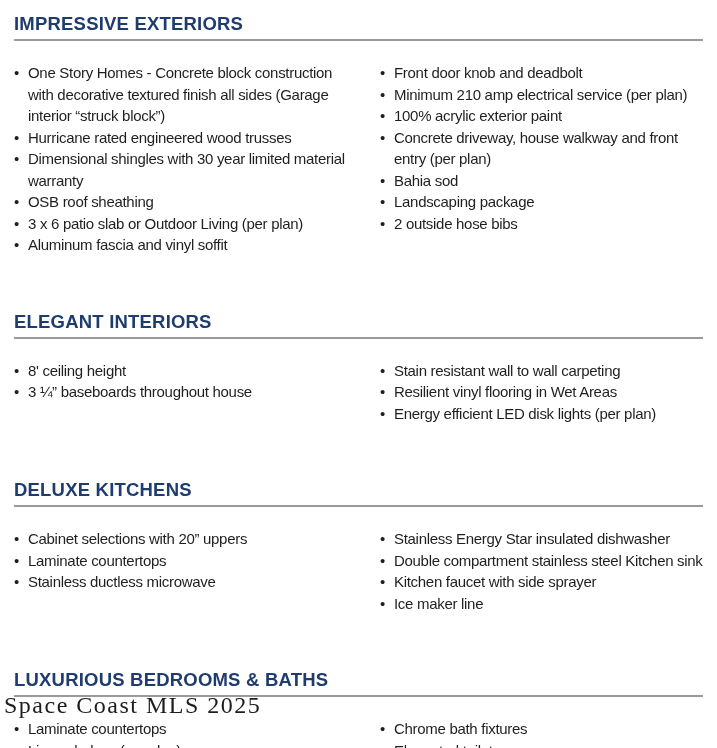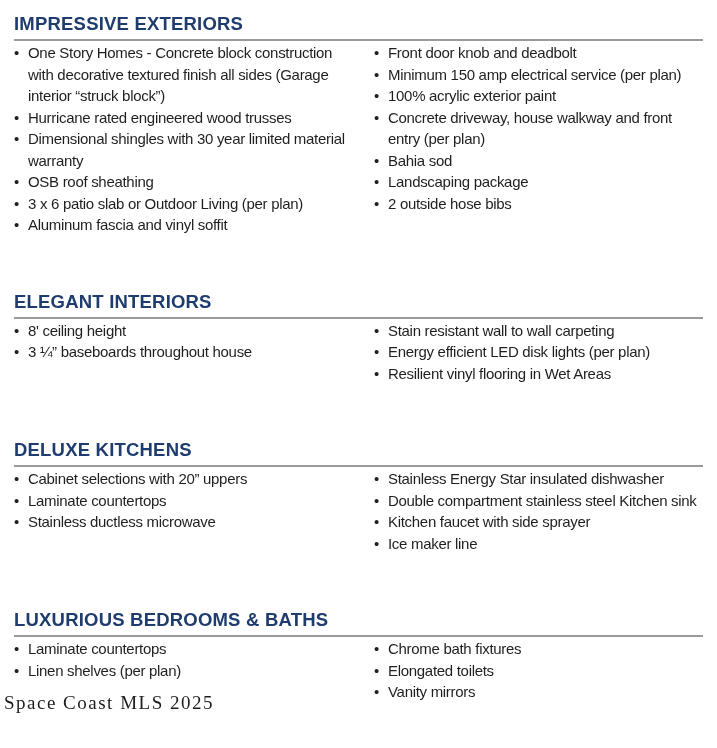--- a/index.html
+++ b/index.html
@@ -27,22 +27,22 @@
     letter-spacing: 0.2px;
   }
   .rule {
     height: 0;
     border-bottom: 2px solid #9a9a9a;
     margin-top: 3px;
   }
   .cols {
     display: grid;
     grid-template-columns: 338px 1fr;
-    column-gap: 22px;
-    margin-top: 1px;
+    column-gap: 28px;
+    margin-top: 21px;
   }
   ul.col {
     margin: 0;
     padding: 0;
     list-style: none;
   }
   li.item {
     position: relative;
     padding-left: 14px;
     font-size: 15px;
@@ -55,21 +55,21 @@
     position: absolute;
     left: 0;
     top: 0;
     color: #1f1f1f;
   }
   .watermark {
     position: absolute;
     left: 4px;
     top: 692px;
     font-family: "Liberation Serif", serif;
-    font-size: 19px;
+    font-size: 24px;
     letter-spacing: 1.5px;
     color: #0a0a0a;
     opacity: 0.92;
     white-space: nowrap;
     pointer-events: none;
   }
 </style>
 </head>
 <body>
 
@@ -82,42 +82,42 @@
       <ul class="col">
           <li class="item">One Story Homes - Concrete block construction with decorative textured finish all sides (Garage interior “struck block”)</li>
           <li class="item">Hurricane rated engineered wood trusses</li>
           <li class="item">Dimensional shingles with 30 year limited material warranty</li>
           <li class="item">OSB roof sheathing</li>
           <li class="item">3 x 6 patio slab or Outdoor Living (per plan)</li>
           <li class="item">Aluminum fascia and vinyl soffit</li>
         </ul>
       <ul class="col">
           <li class="item">Front door knob and deadbolt</li>
-          <li class="item">Minimum 150 amp electrical service (per plan)</li>
+          <li class="item">Minimum 210 amp electrical service (per plan)</li>
           <li class="item">100% acrylic exterior paint</li>
           <li class="item">Concrete driveway, house walkway and front entry (per plan)</li>
           <li class="item">Bahia sod</li>
           <li class="item">Landscaping package</li>
           <li class="item">2 outside hose bibs</li>
         </ul>
     </div>
   </section>
 
   <section class="feature-section">
     <h2 class="section-title">ELEGANT INTERIORS</h2>
     <div class="rule"></div>
     <div class="cols">
       <ul class="col">
           <li class="item">8' ceiling height</li>
           <li class="item">3 ¼” baseboards throughout house</li>
         </ul>
       <ul class="col">
           <li class="item">Stain resistant wall to wall carpeting</li>
+          <li class="item">Resilient vinyl flooring in Wet Areas</li>
           <li class="item">Energy efficient LED disk lights (per plan)</li>
-          <li class="item">Resilient vinyl flooring in Wet Areas</li>
         </ul>
     </div>
   </section>
 
   <section class="feature-section">
     <h2 class="section-title">DELUXE KITCHENS</h2>
     <div class="rule"></div>
     <div class="cols">
       <ul class="col">
           <li class="item">Cabinet selections with 20” uppers</li>

